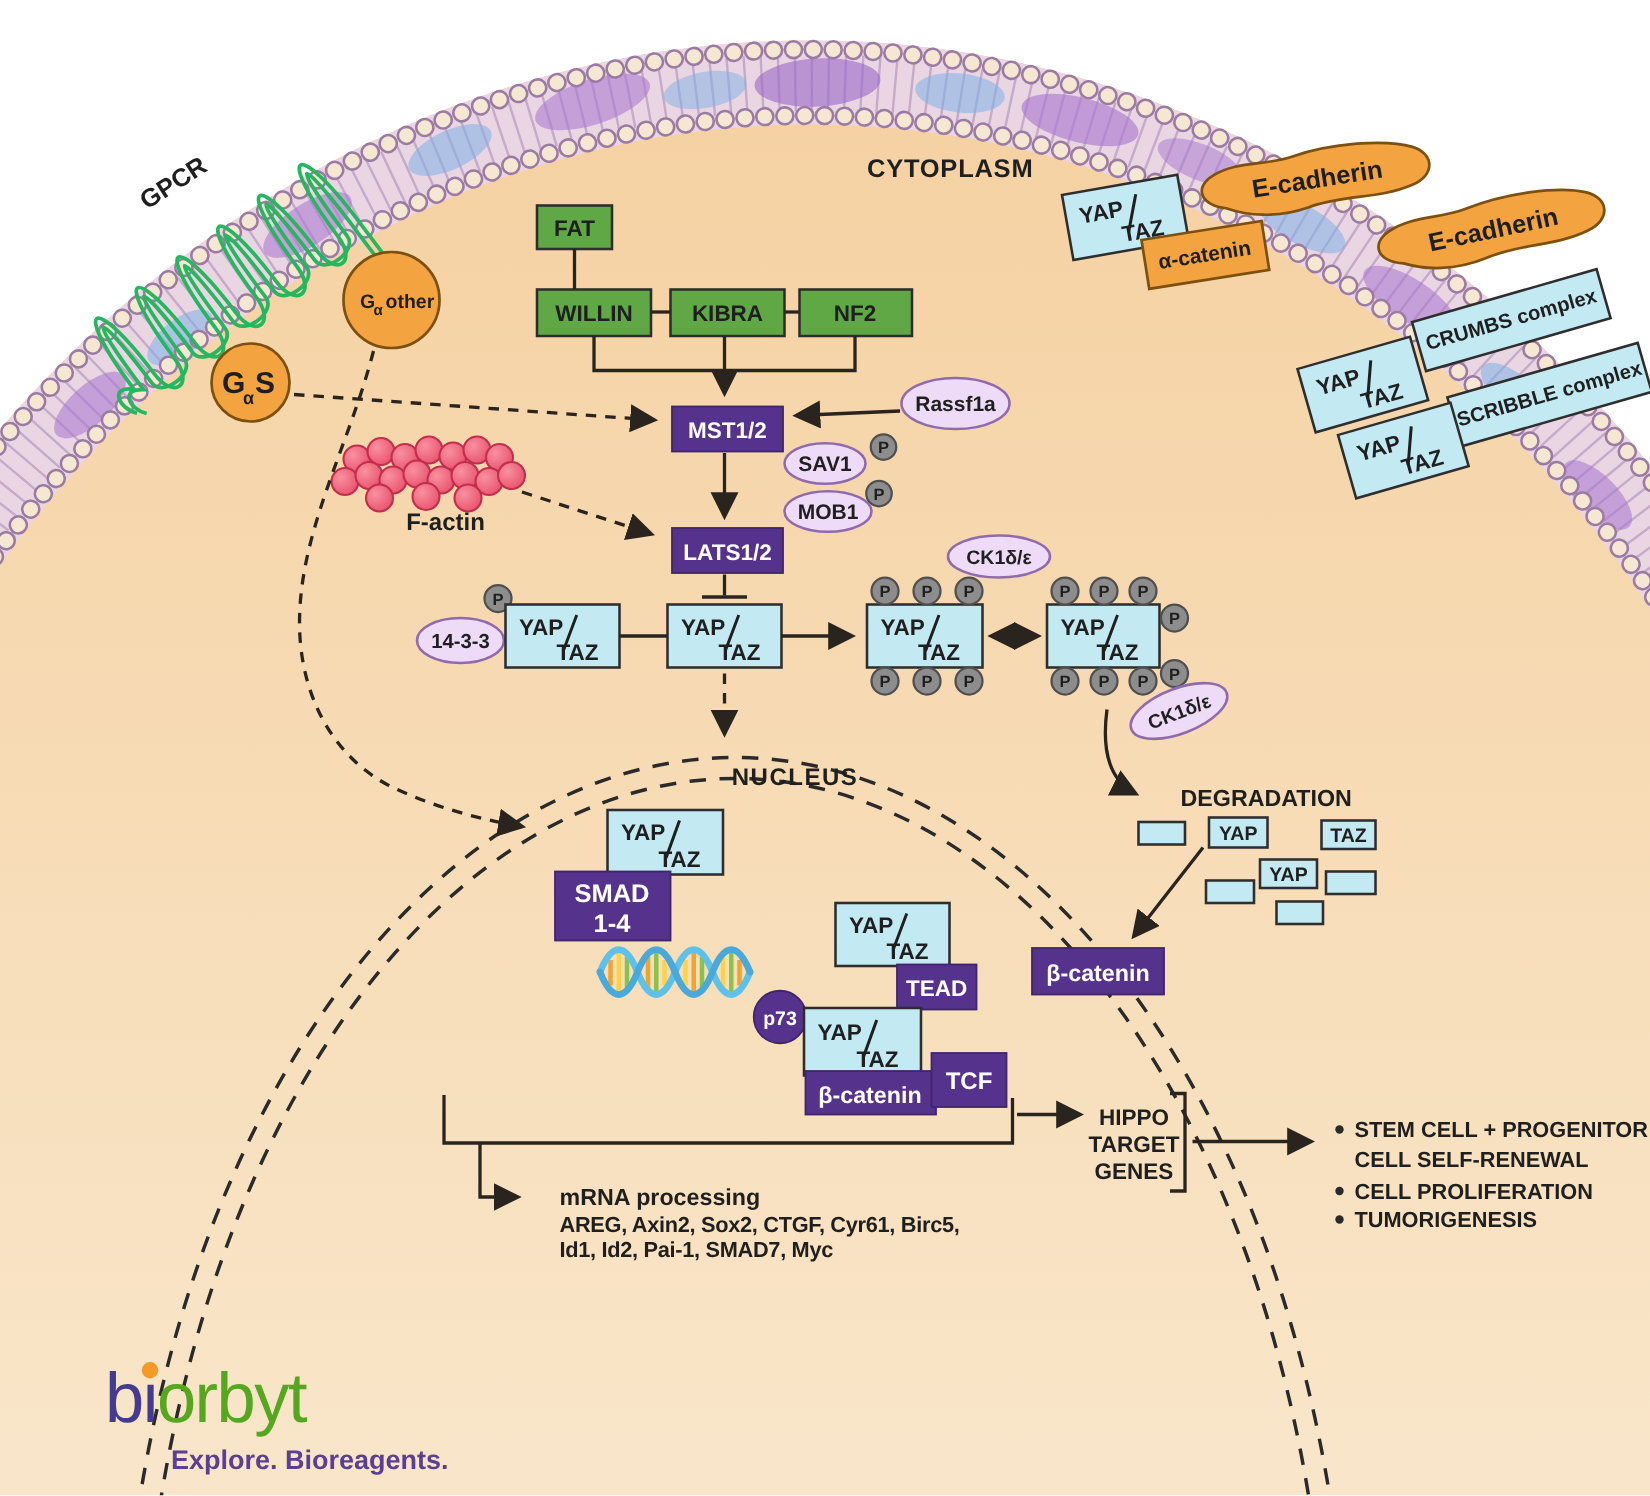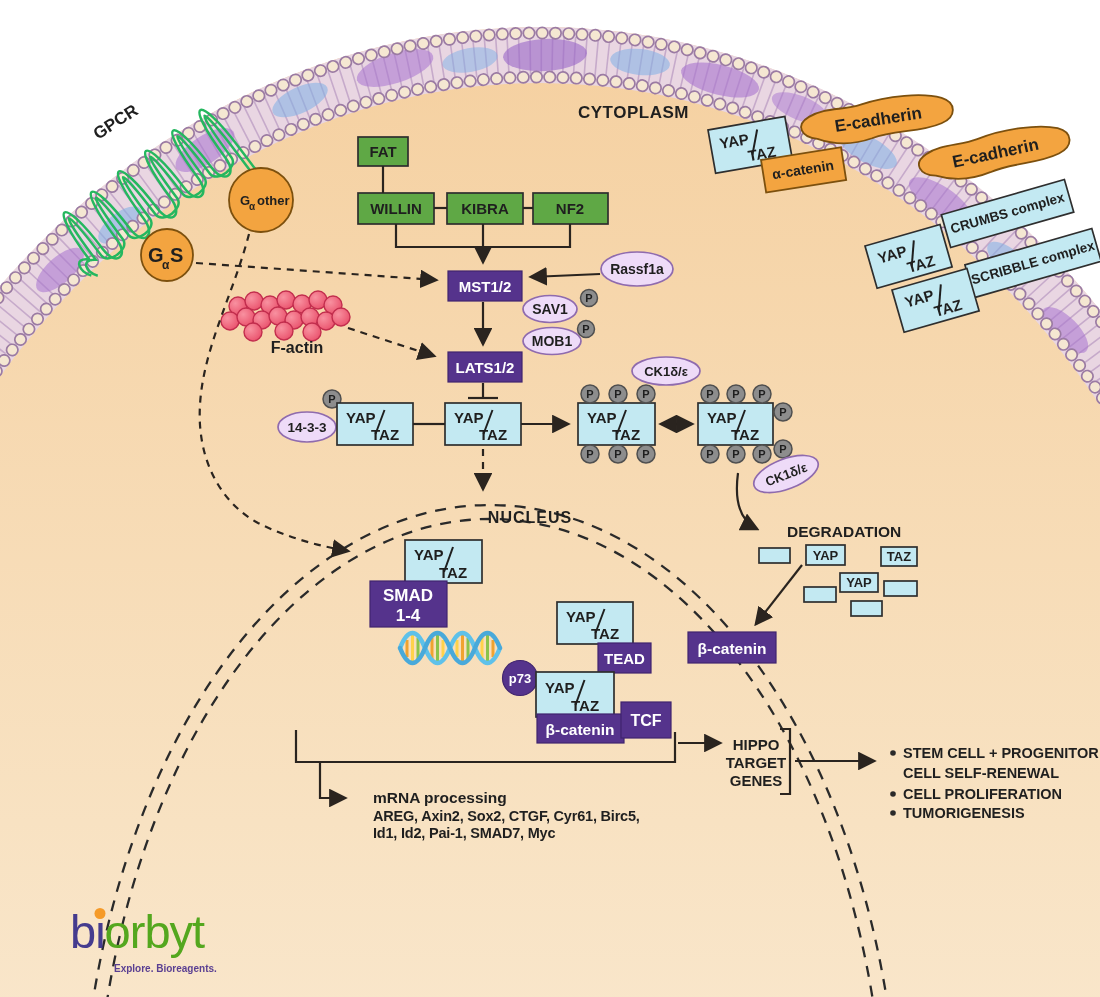--- a/index.html
+++ b/index.html
@@ -21,21 +21,21 @@
   .slash{stroke:#1f1f1f;stroke-width:2;}
   .nuc{stroke:#2a2a2a;stroke-width:2.3;fill:none;stroke-dasharray:11 9;}
   .coil{stroke:#25b75f;stroke-width:2.5;fill:none;}
   .logo{position:absolute;left:70px;top:908px;}
   .logo-word{font-size:47px;font-weight:400;letter-spacing:-1px;line-height:1;}
   .logo-bi{color:#453b8e;}
   .logo-i{position:relative;color:#453b8e;}
   .logo-i .dot{position:absolute;top:3px;left:50%;transform:translateX(-50%);
                width:11px;height:11px;border-radius:50%;background:#f59a28;}
   .logo-rest{color:#54a71e;}
-  .tagline{margin:8px 0 0 24px;font-size:10px;font-weight:700;color:#5a3f92;padding-left:20px;}
+  .tagline{margin:8px 0 0 24px;font-size:18px;font-weight:700;color:#5a3f92;padding-left:20px;}
   .website{position:absolute;left:921px;top:994px;font-size:17.5px;font-weight:700;color:#3a3531;}
 </style>
 </head>
 <body>
 
 <div class="canvas">
 <svg width="1100" height="997" viewBox="0 0 1100 997">
   <defs>
     <linearGradient id="gradCell" x1="0" y1="0" x2="0" y2="1">
       <stop offset="0" stop-color="#f5d0a0"></stop>

